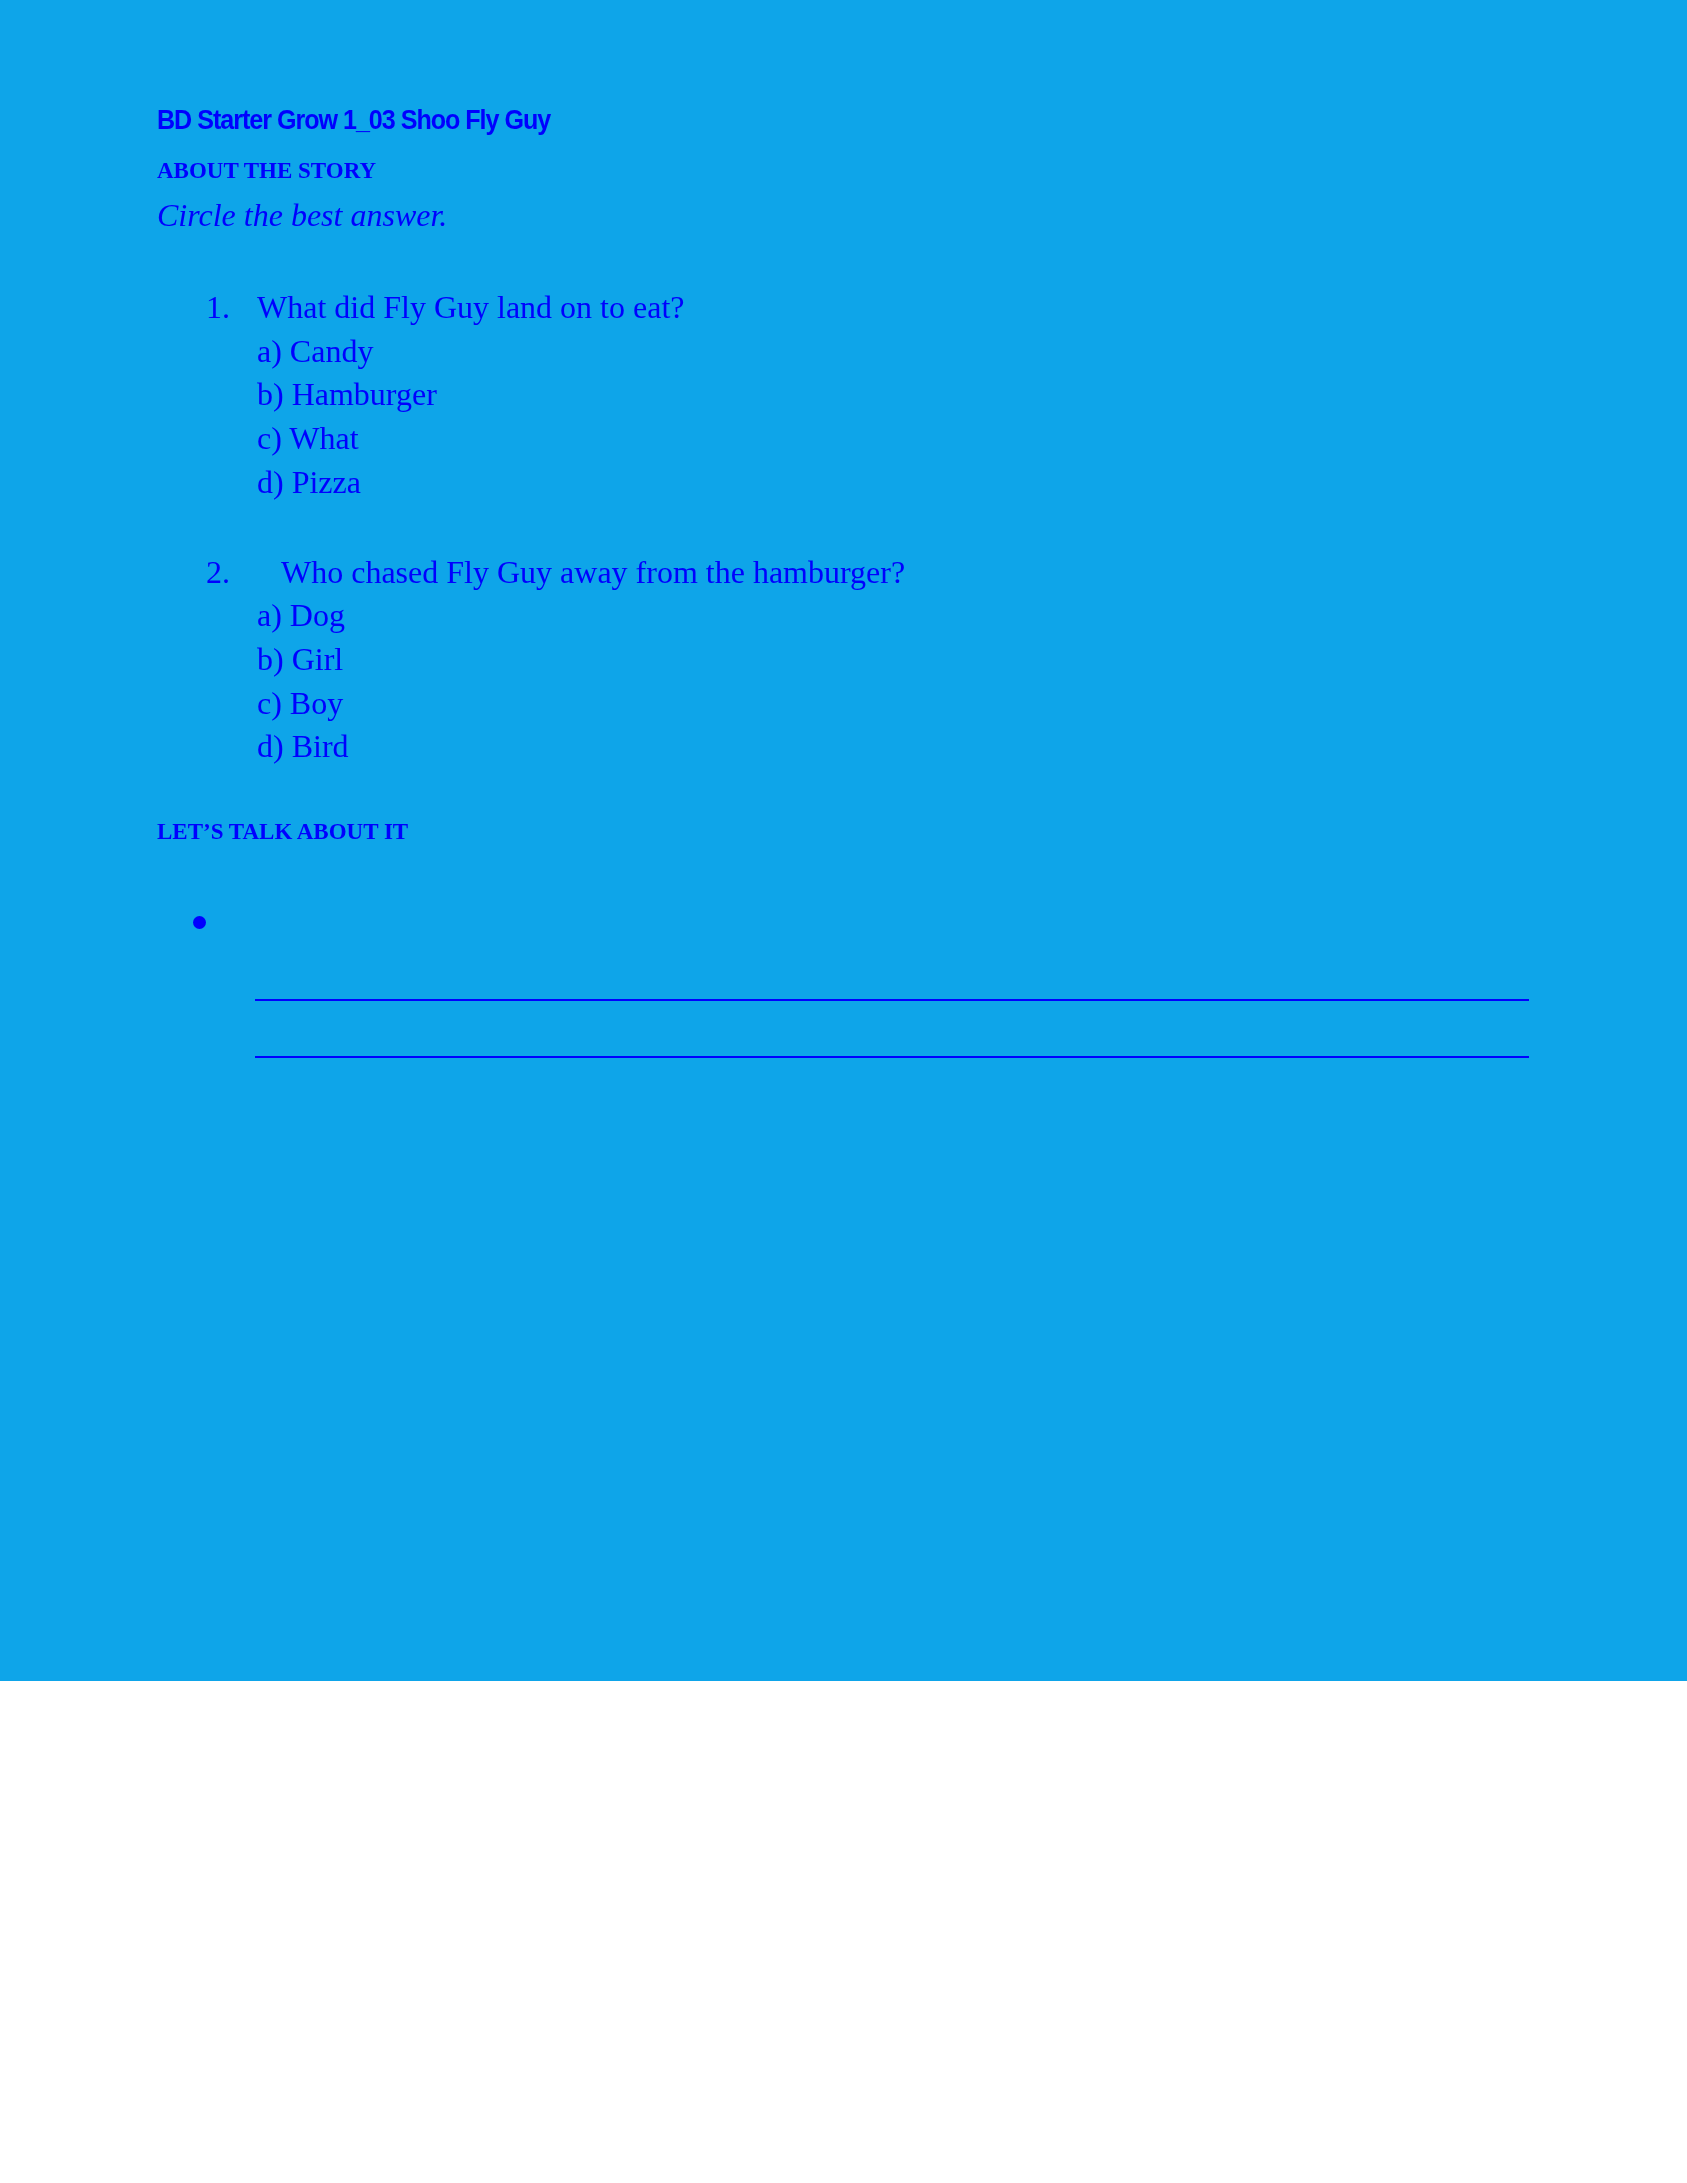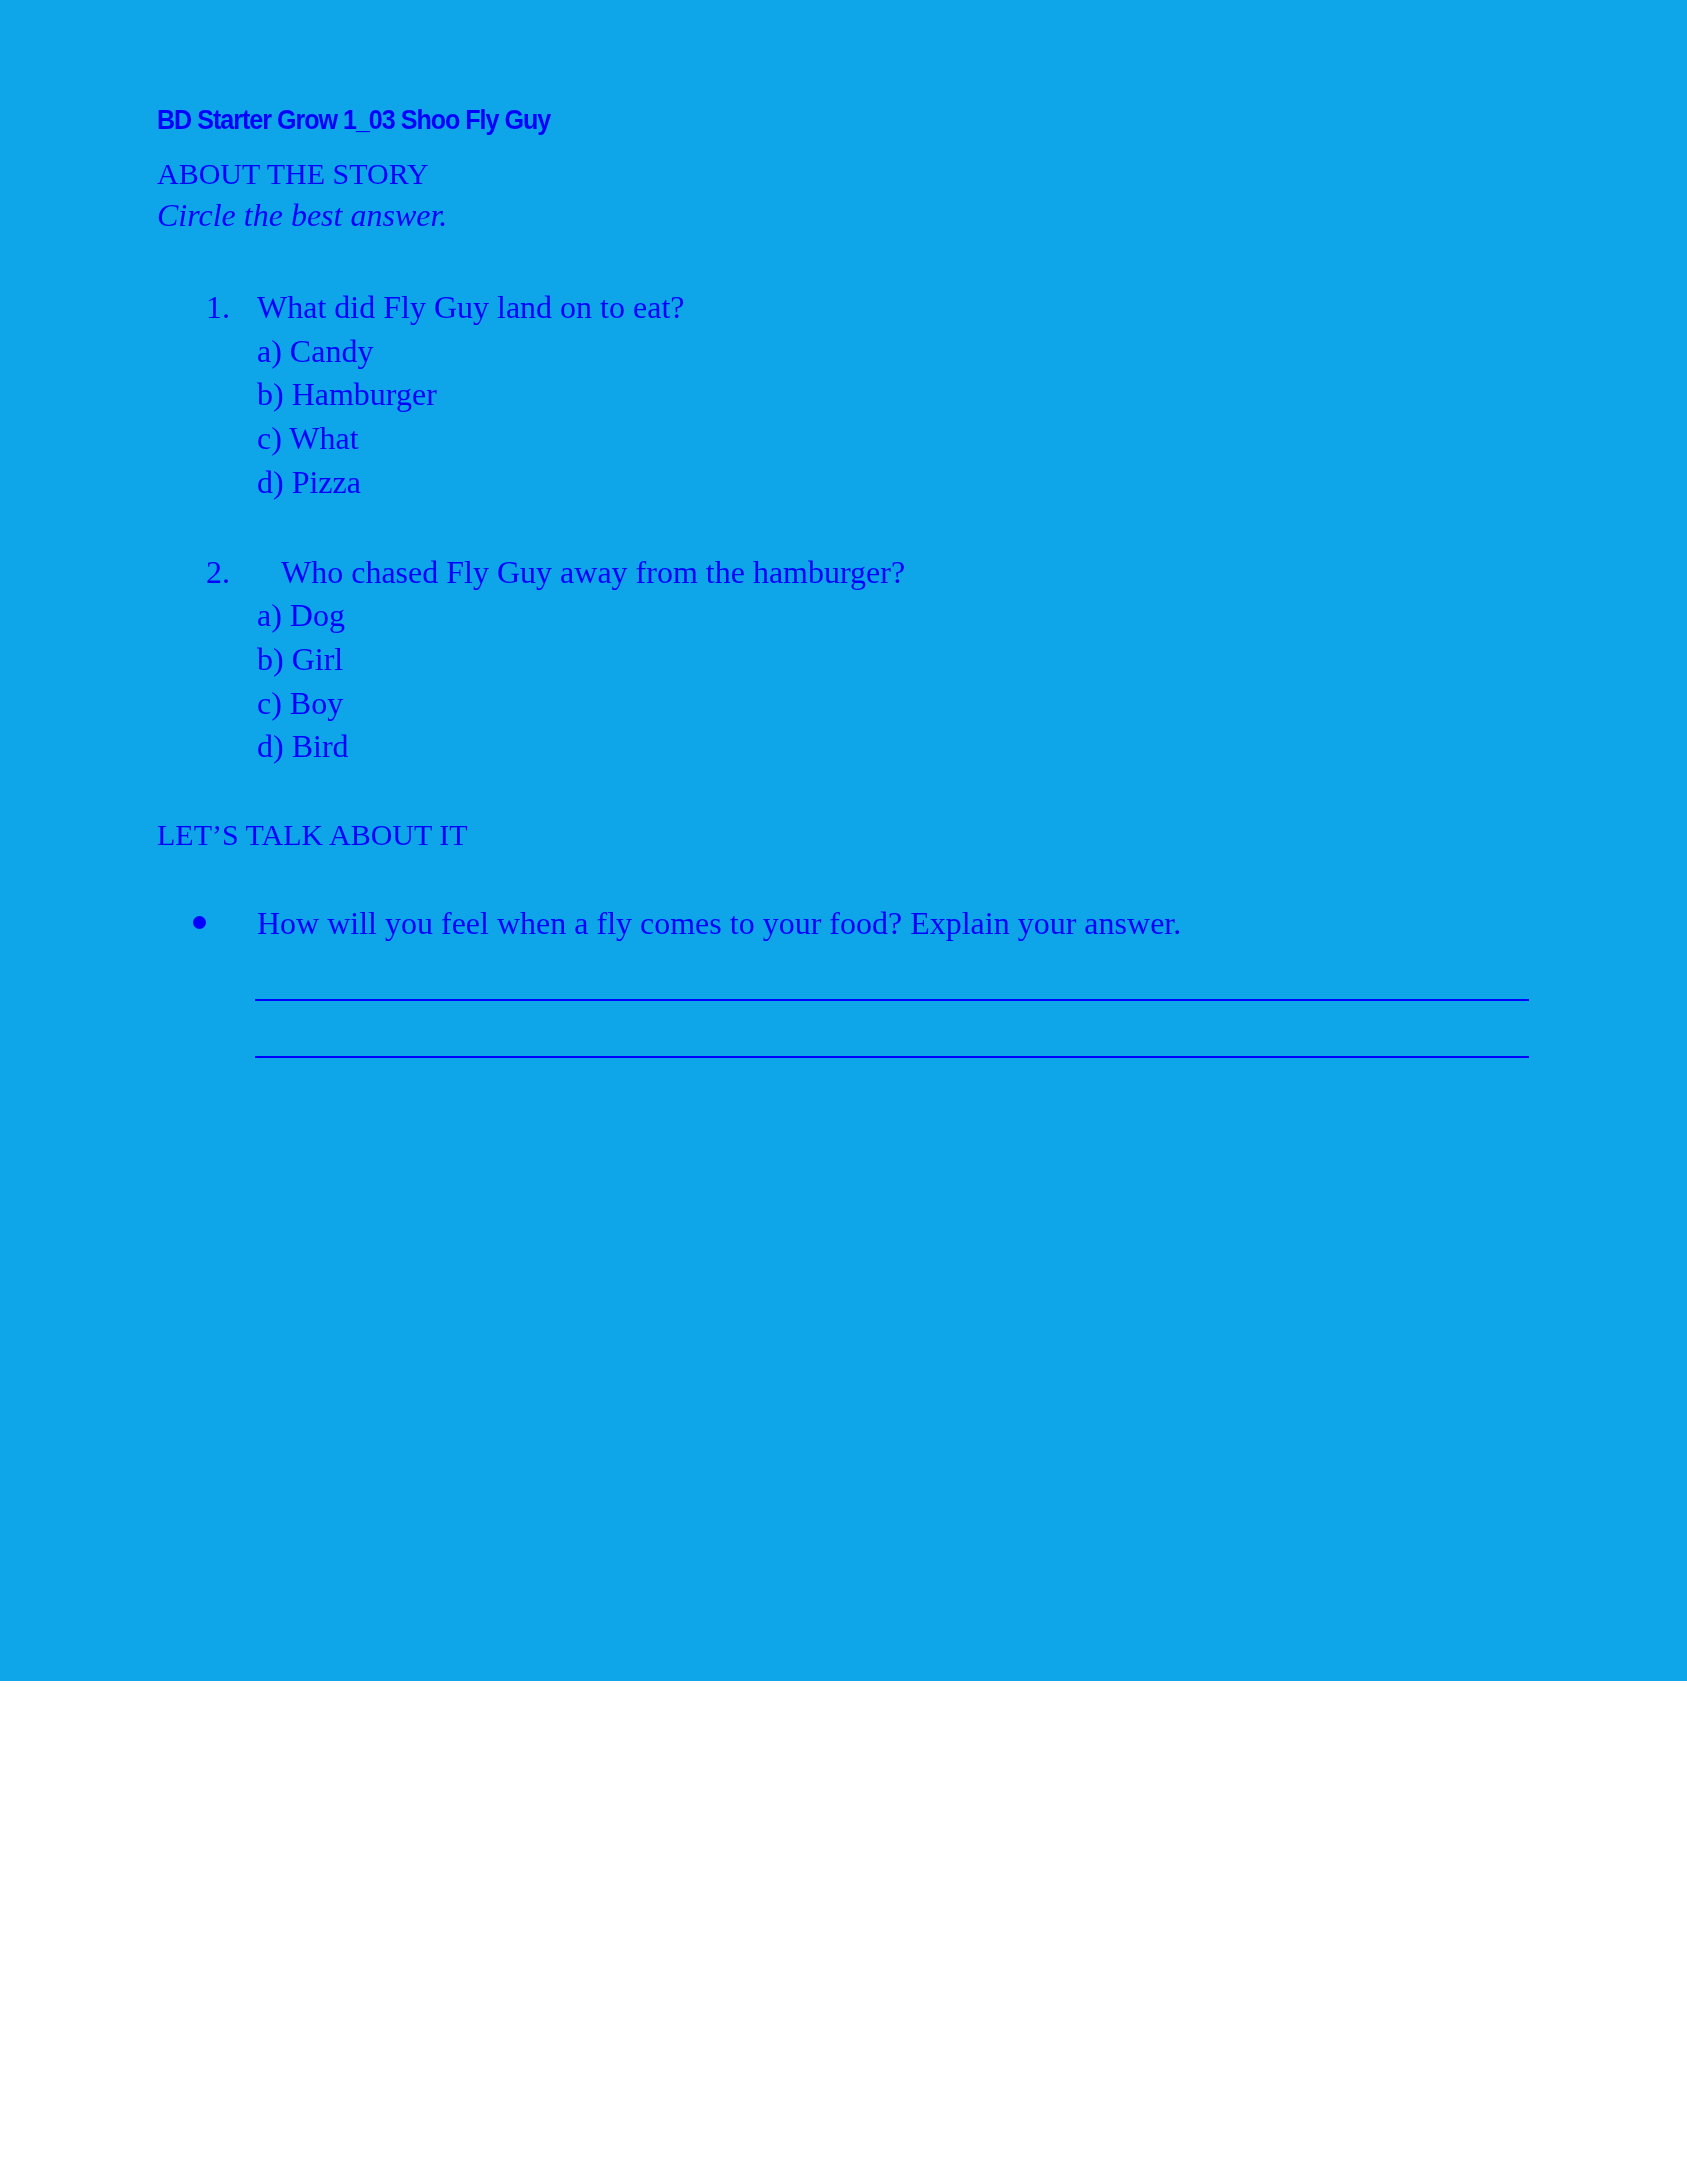--- a/index.html
+++ b/index.html
@@ -8,21 +8,21 @@
     .abs { position: absolute; white-space: nowrap; line-height: 1; }
     .title {
       font-family: "Liberation Sans", sans-serif;
       font-weight: bold;
       font-size: 27px;
       letter-spacing: -1.1px;
       transform-origin: left bottom;
       transform: scaleX(0.93);
     }
     .serif { font-family: "Liberation Serif", serif; }
-    .h-section { font-weight: normal; font-size: 30px; }
+    .h-section { font-weight: bold; font-size: 23px; }
     .instr { font-style: italic; font-size: 32px; }
     .body-text { font-size: 32px; text-align: center; }
     .num { font-size: 32px; }
     .bullet-dot {
       position: absolute; width: 13.2px; height: 13.2px; border-radius: 50%; background: #0000ff;
     }
     .answer-line {
       position: absolute; height: 2px; background: #0000ff;
     }
   </style>
@@ -50,19 +50,18 @@
     <div class="abs serif body-text" style="left:257px; top:556px;margin-left:24px;">Who chased Fly Guy away from the hamburger?</div>
     <div class="abs serif body-text" style="left:257px; top:599px;">a) Dog</div>
     <div class="abs serif body-text" style="left:257px; top:643px;">b) Girl</div>
     <div class="abs serif body-text" style="left:257px; top:687px;">c) Boy</div>
     <div class="abs serif body-text" style="left:257px; top:730px;">d) Bird</div>
   </div>
 
   <div class="abs serif h-section" style="left:157px; top:820px;text-align:right;">LET’S TALK ABOUT IT</div>
 
   <span class="bullet-dot" style="left:193px; top:916px;"></span>
-  <div class="abs serif body-text" style="left:257px; top:907px;">How will you feel when a fly comes to your food? Explain your answer.</div>
 
   <div class="answer-line" style="left:255px; top:999px; width:1274px;"></div>
   <div class="answer-line" style="left:255px; top:1056px; width:1274px;"></div>
 
 </div>
 
 
 </body></html>

